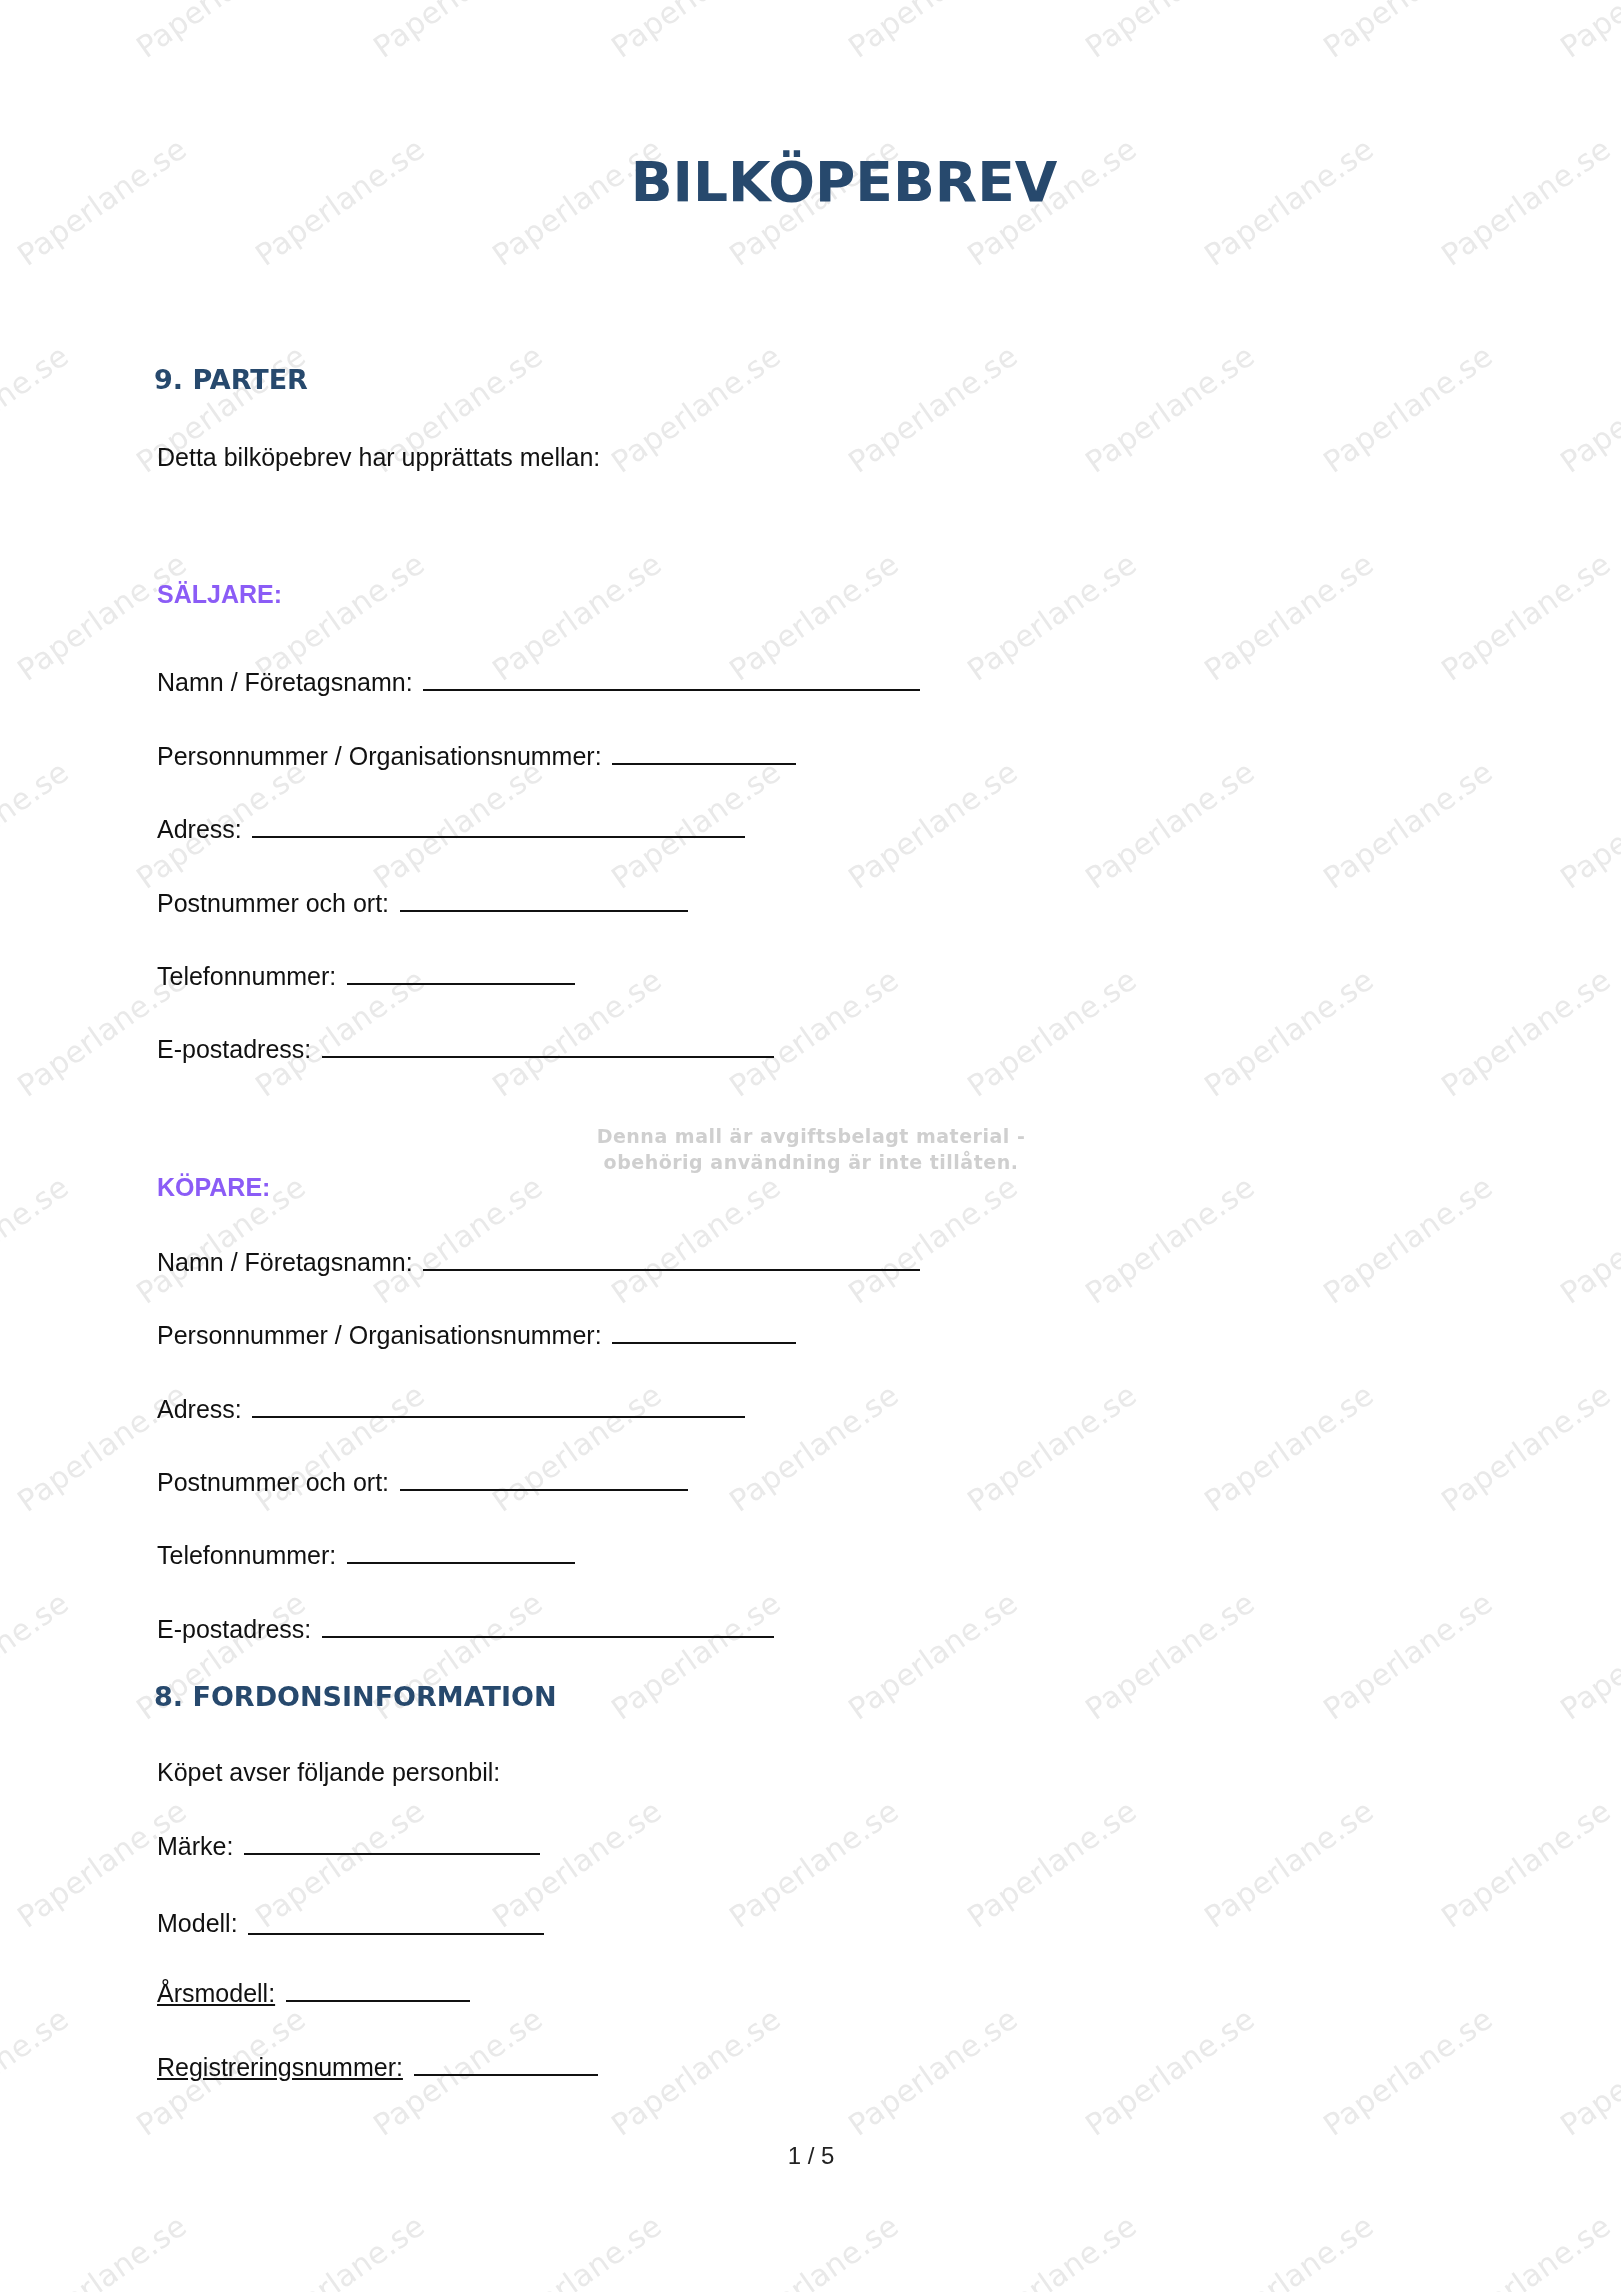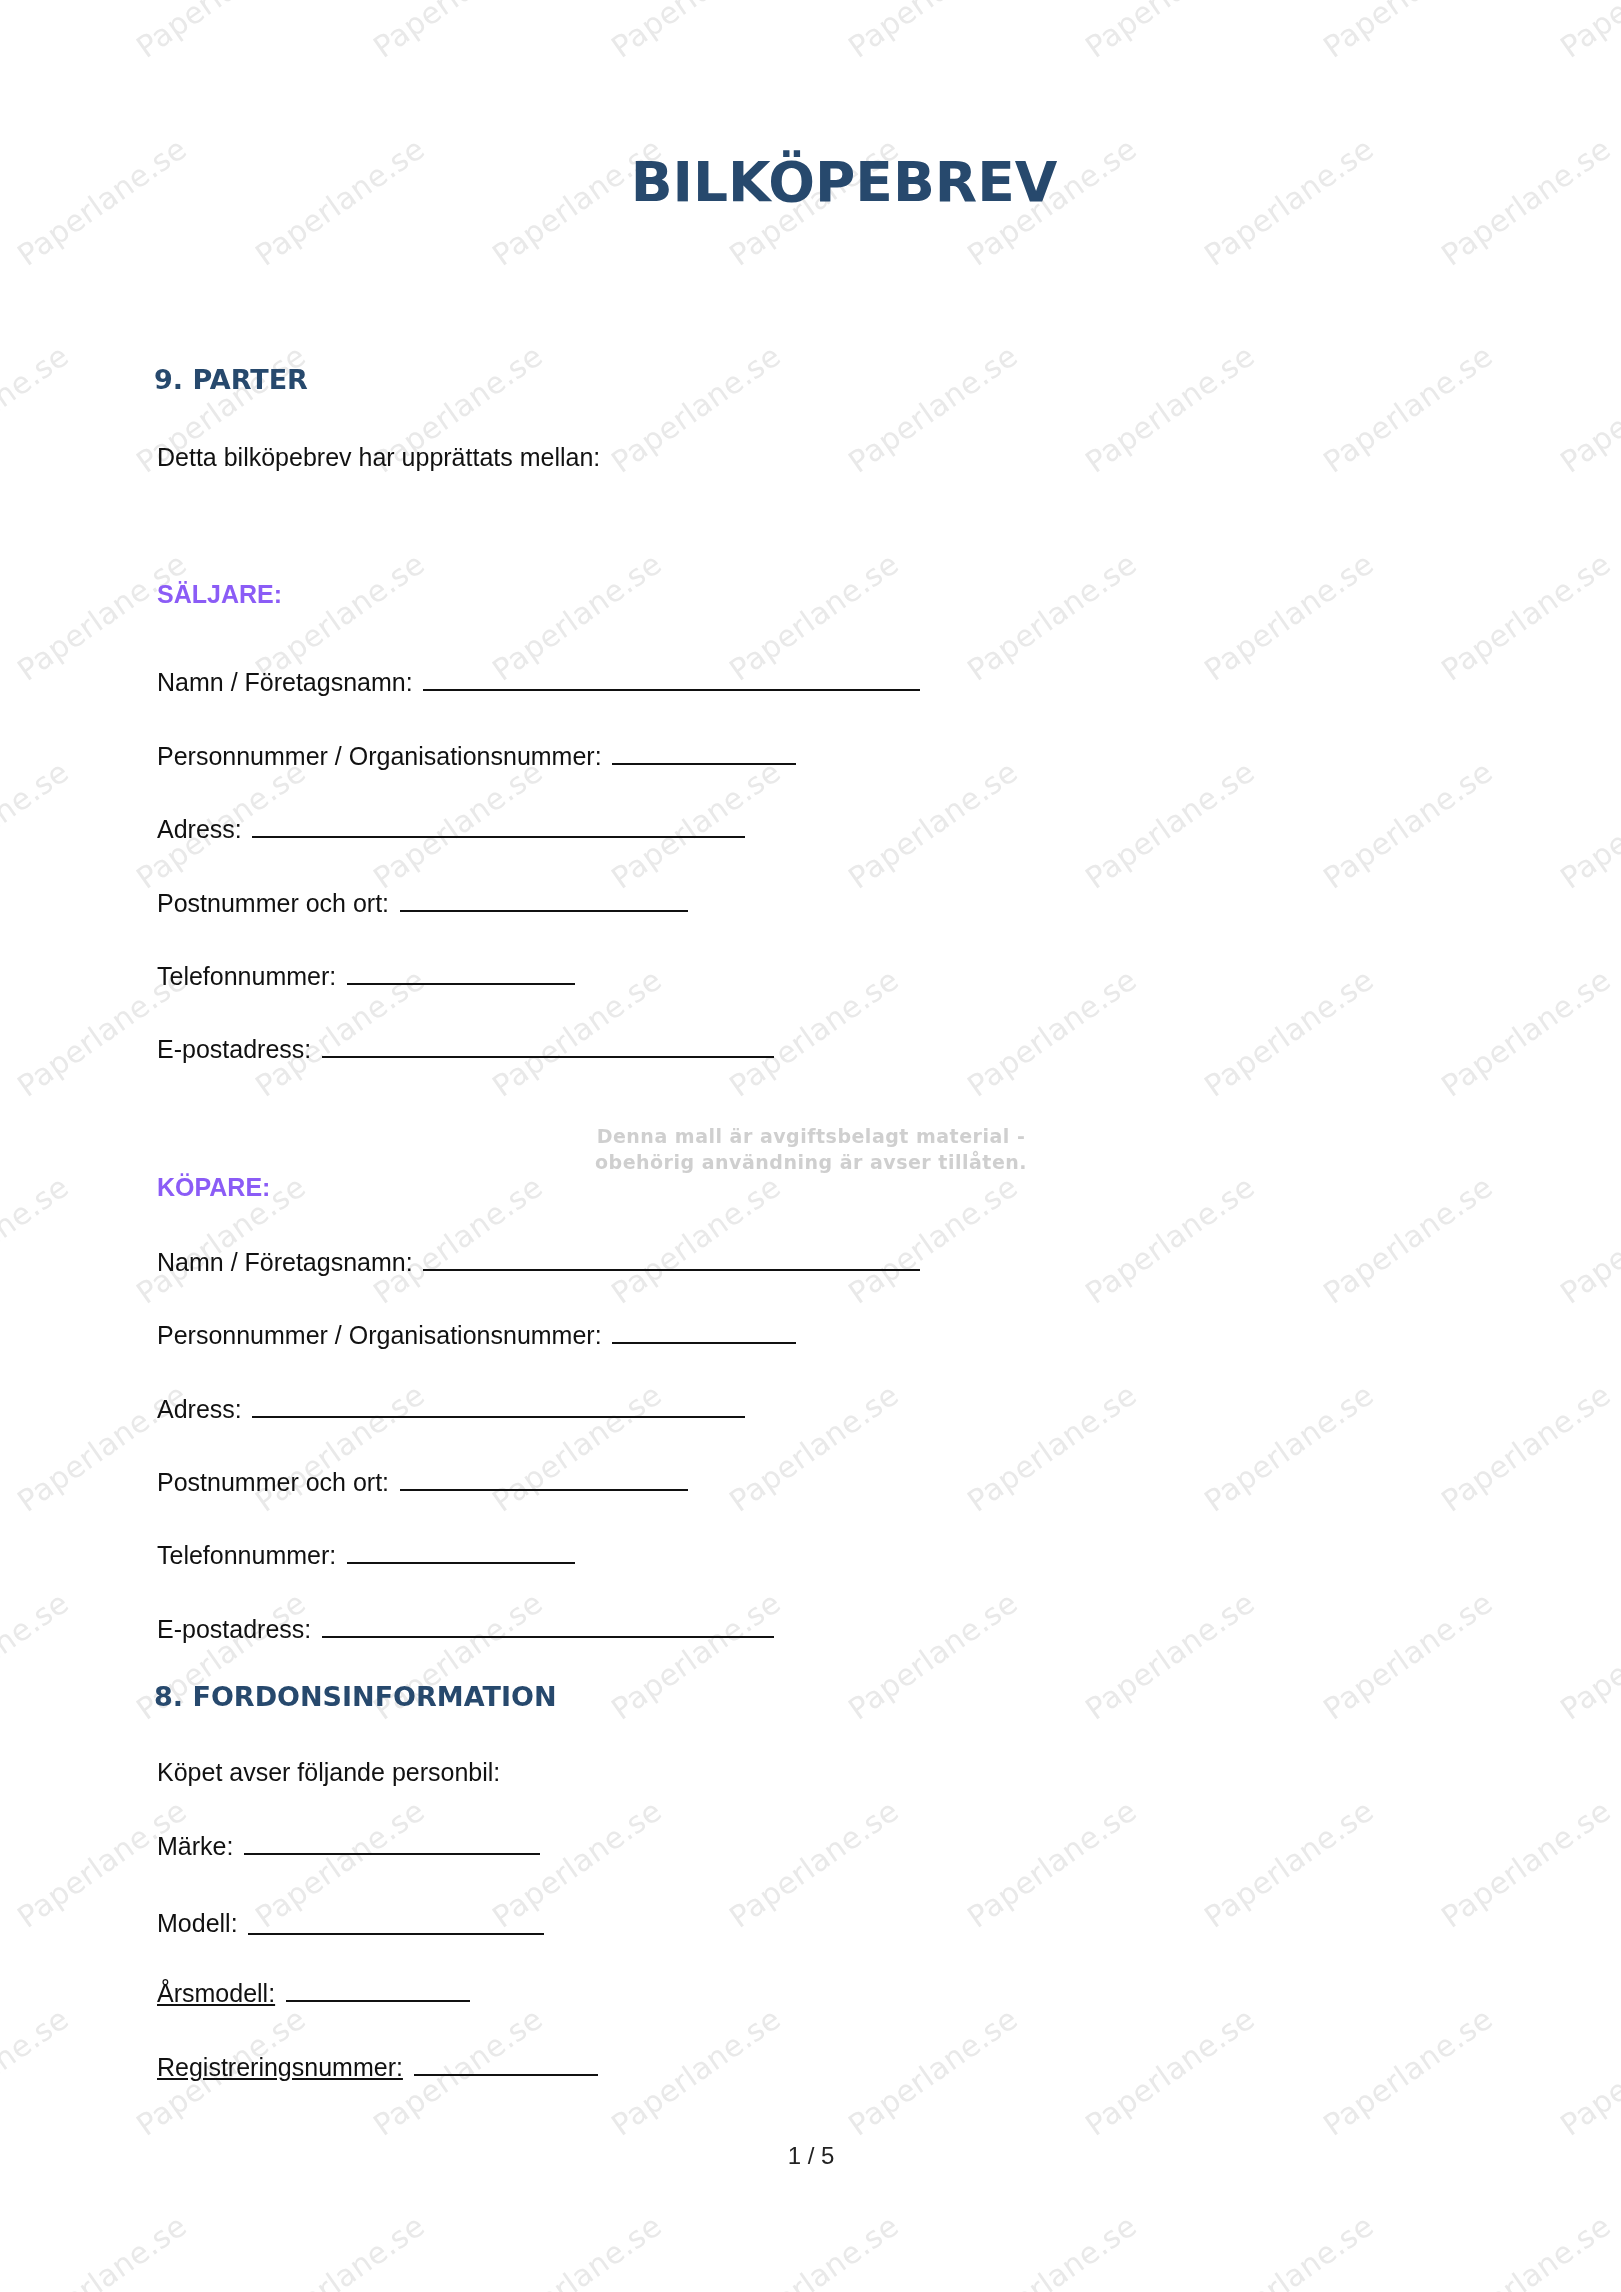--- a/index.html
+++ b/index.html
@@ -311,20 +311,20 @@
       <span class="field-label">Årsmodell:</span>
       <span class="field-line" style="width:184px;"></span>
     </div>
     <div class="field-row" style="top:2052px;text-decoration:underline;">
       <span class="field-label">Registreringsnummer:</span>
       <span class="field-line" style="width:184px;"></span>
     </div>
 
     <div class="notice">
       <span>Denna mall är avgiftsbelagt material -</span><br>
-      <span>obehörig användning är avser tillåten.</span>
+      <span>obehörig användning är inte tillåten.</span>
     </div>
 
     <div class="page-footer">1 / 5</div>
 
   </div>
 </div>
 
 
 </body></html>

